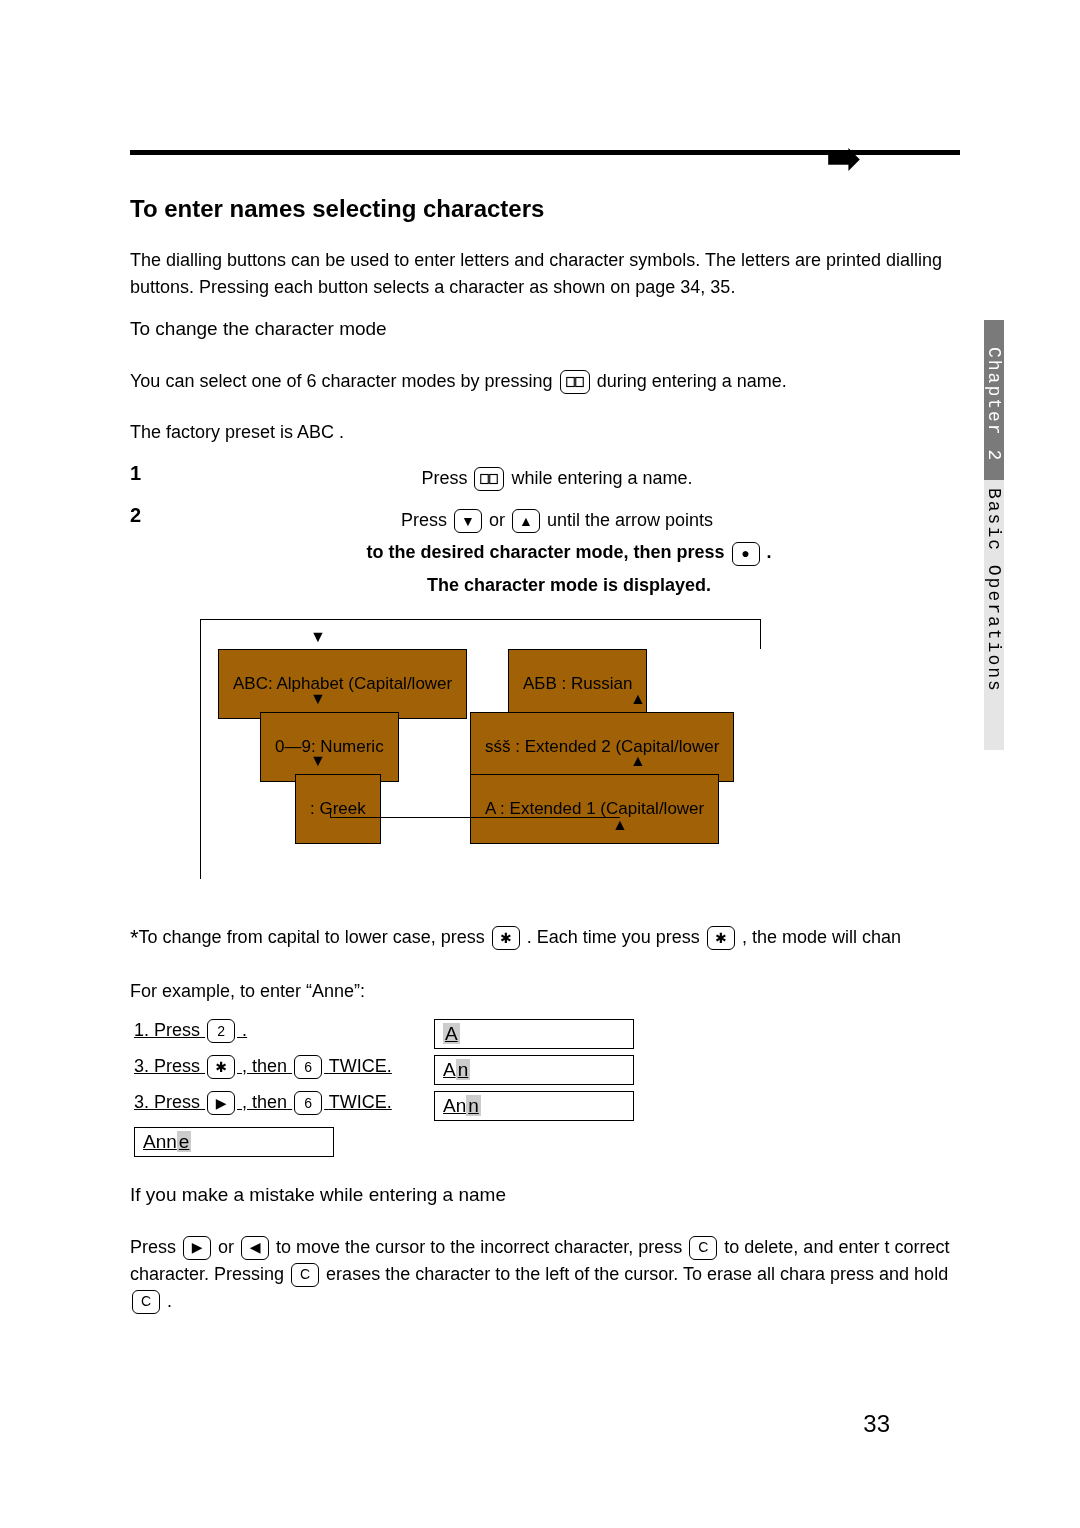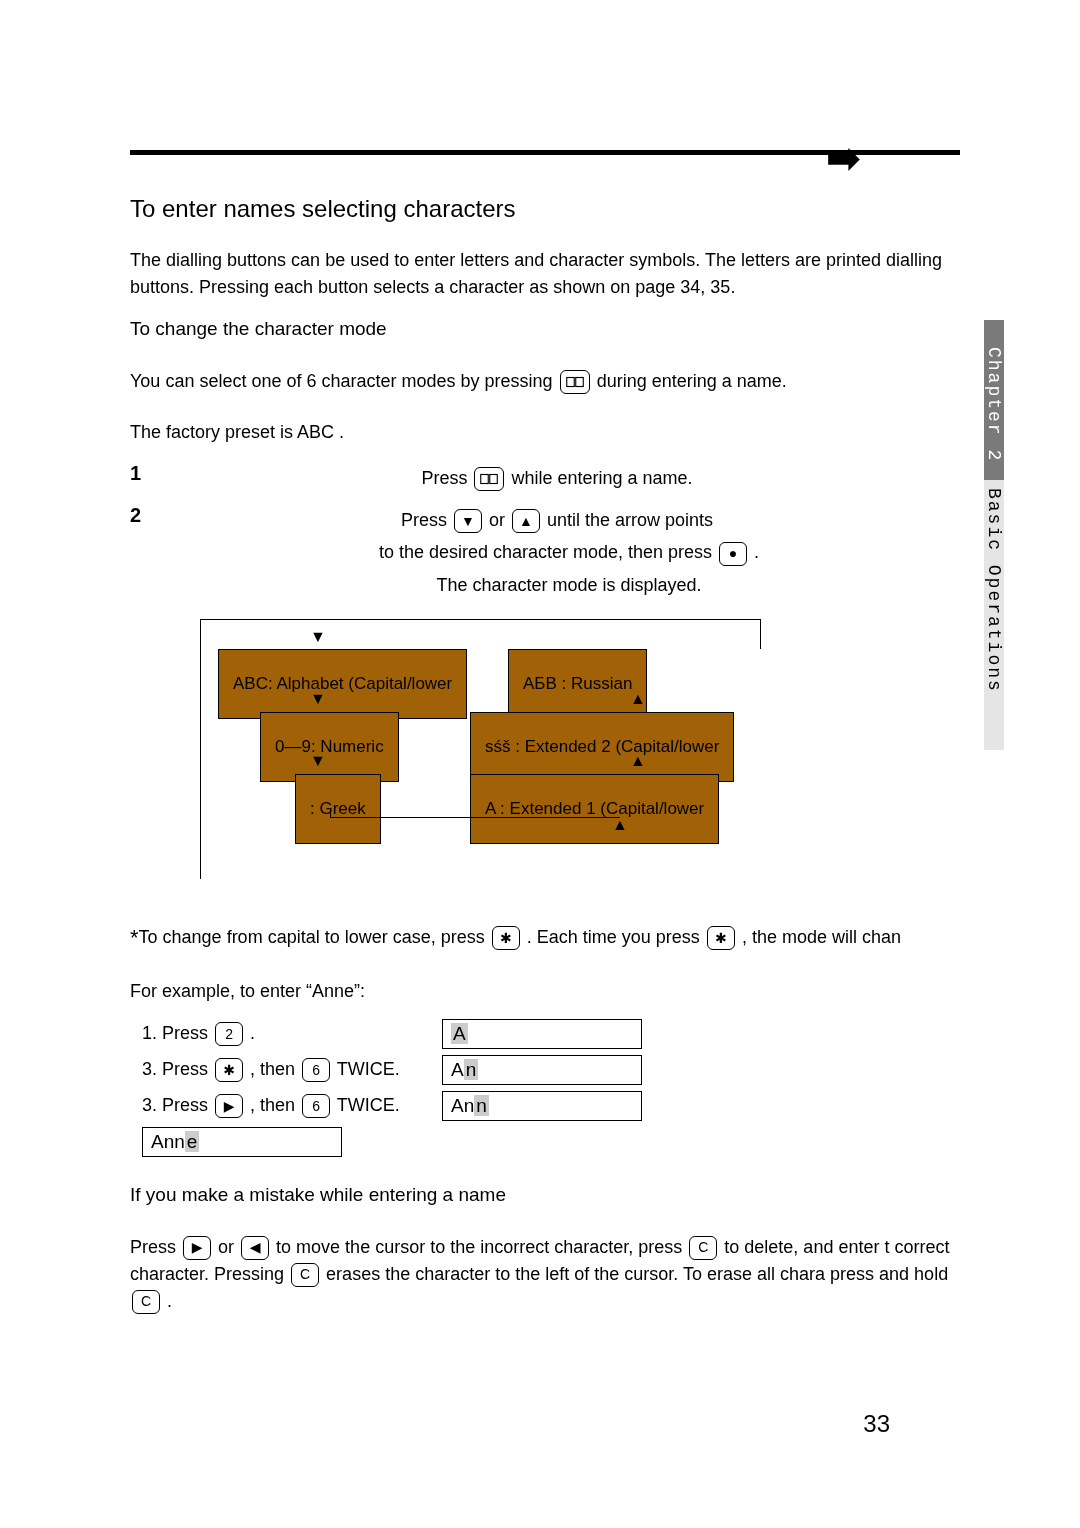--- a/index.html
+++ b/index.html
@@ -19,21 +19,21 @@
       right: 220px;
       font-size: 40px;
       font-weight: bold;
     }
     .rule {
       border-top: 5px solid #000;
       margin-bottom: 40px;
     }
     h2 {
       font-size: 24px;
-      font-weight: normal;
+      font-weight: bold;
       margin-bottom: 18px;
     }
     p { margin-bottom: 14px; line-height: 1.5; margin-top: 24px; }
     .subhead {
       font-size: 19px;
       margin: 12px 0 12px;
     }
     .step-list { margin: 16px 0; }
     .step {
       display: flex;
@@ -100,41 +100,41 @@
       white-space: nowrap;
       background: #a16207;
     }
     .connector {
       position: absolute;
       text-align: center;
       font-size: 16px;
       line-height: 1;
     }
     .example-table { margin: 10px 0 24px; }
-    .example-row { display: flex; align-items: center; margin: 6px 12px; }
+    .example-row { display: flex; margin: 6px 4px; text-decoration: underline; }
     .example-label { width: 300px; font-size: 18px; }
     .example-cell {
       border: 1.5px solid #000;
       width: 200px;
       padding: 3px 8px;
       font-family: Arial;
       font-size: 19px;
     }
     .example-cell .hl {
       background: #ccc;
       padding: 0 2px;
     }
     .page-num {
       position: absolute;
       bottom: 90px;
       right: 190px;
       font-size: 24px;
       font-weight: normal;
     }
-    .indent { padding-left: 24px; display: block; }
+    .indent { padding-left: 24px; display: block; font-weight: bold; }
   </style>
 </head>
 <body>
 
 <div class="top-arrow">➡</div>
 <div class="side-tab">
   <div class="side-dark">Chapter 2</div>
   <div class="side-light">Basic Operations</div>
 </div>
 

